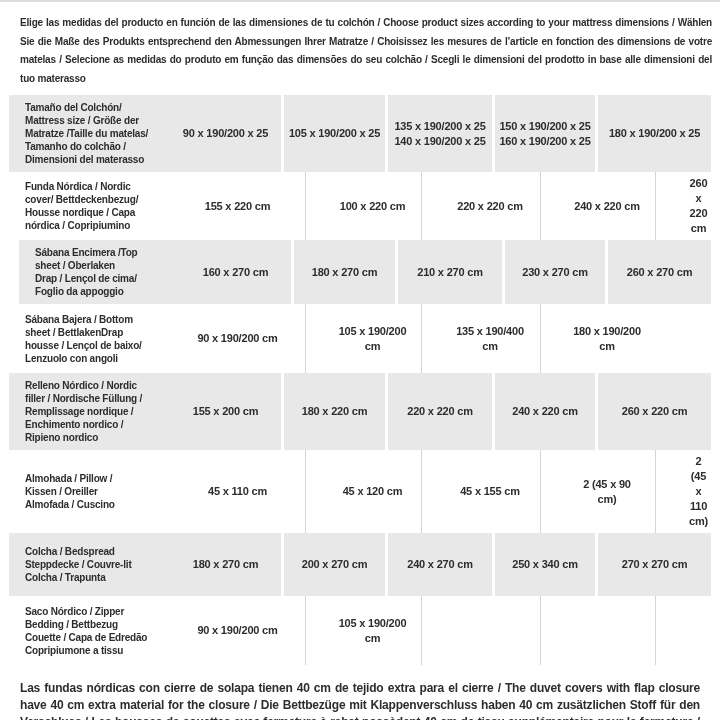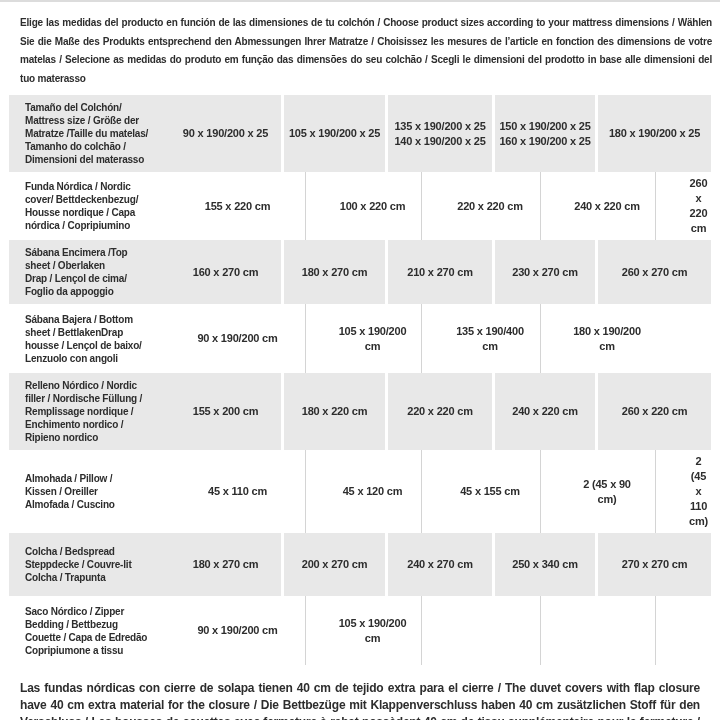--- a/index.html
+++ b/index.html
@@ -26,21 +26,21 @@
   }
   .size-table { margin: 7px 9px 0 9px; }
   .row {
     display: grid;
     grid-template-columns: 161px 111px 104px 107px 103px 1fr;
   }
   .row.shaded { background: #e8e8e8; }
   .row.plain  { background: #ffffff; gap: 12px; }
   .row:nth-child(1) { min-height: 75px; }
   .row:nth-child(2) { min-height: 68px; }
-  .row:nth-child(3) { min-height: 60px; }
+  .row:nth-child(3) { min-height: 60px; margin-left: 10px; }
   .row:nth-child(4) { min-height: 69px; }
   .row:nth-child(5) { min-height: 71px; }
   .row:nth-child(6) { min-height: 62px; }
   .row:nth-child(7) { min-height: 63px; }
   .row:nth-child(8) { min-height: 69px; }
   .label {
     display: flex;
     align-items: center;
     padding: 6px 2px 6px 16px;
     font-size: 10px;

